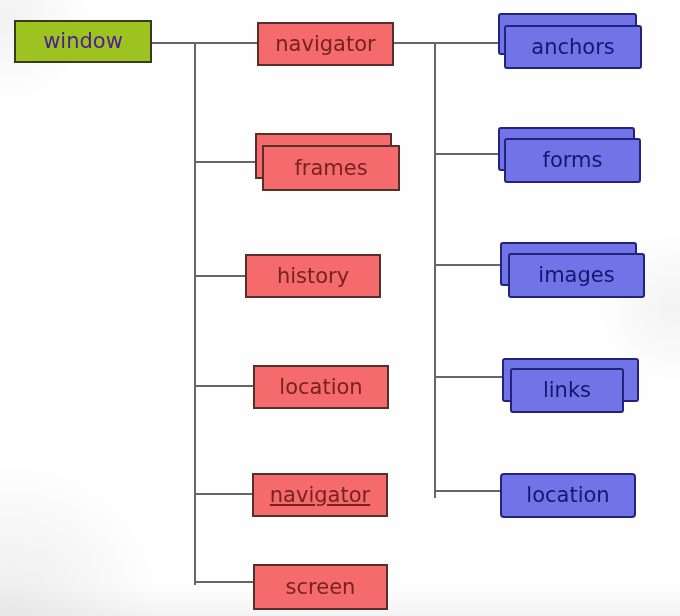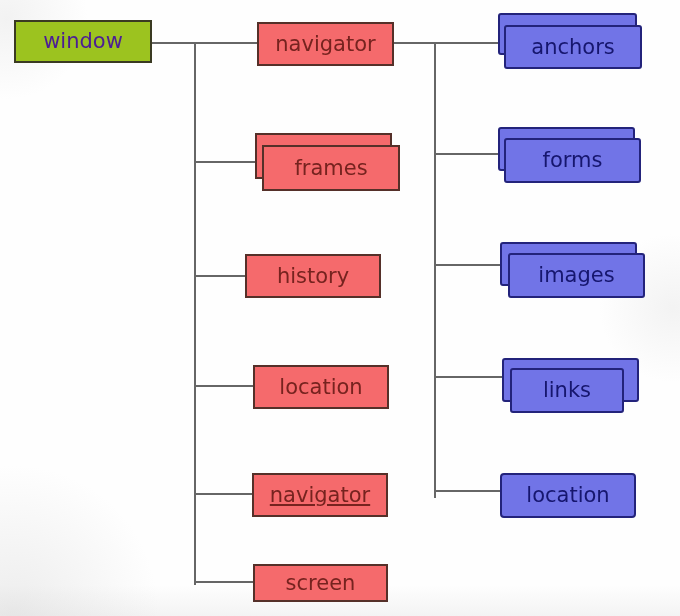--- a/index.html
+++ b/index.html
@@ -98,21 +98,21 @@
   </div>
 
   <div class="box red" style="left:253px; top:365px; width:136px; height:44px;">
     <span class="lbl">location</span>
   </div>
 
   <div class="box red" style="left:252px; top:473px; width:136px; height:44px;text-decoration:underline;">
     <span class="lbl">navigator</span>
   </div>
 
-  <div class="box red" style="left:253px; top:564px; width:135px; height:38px;">
+  <div class="box red" style="left:253px; top:564px; width:135px; height:46px;">
     <span class="lbl">screen</span>
   </div>
 
   <div class="stack" style="left:498px; top:13px; width:145px; height:57px;">
     <div class="box blue back" style="left:0; top:0; width:139px; height:42px;"></div>
     <div class="box blue front" style="left:6px; top:12px; width:138px; height:44px;">
       <span class="lbl">anchors</span>
     </div>
   </div>
 

